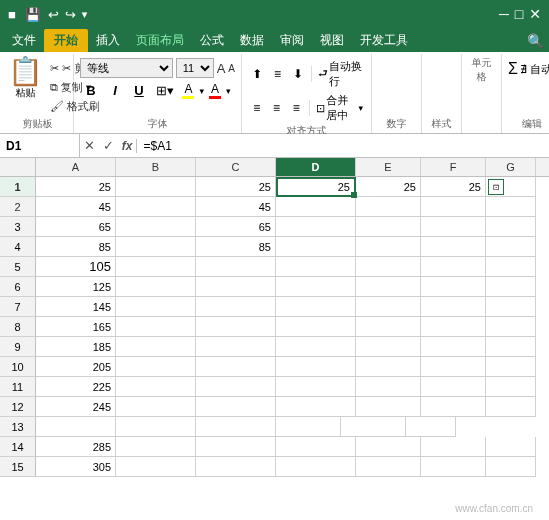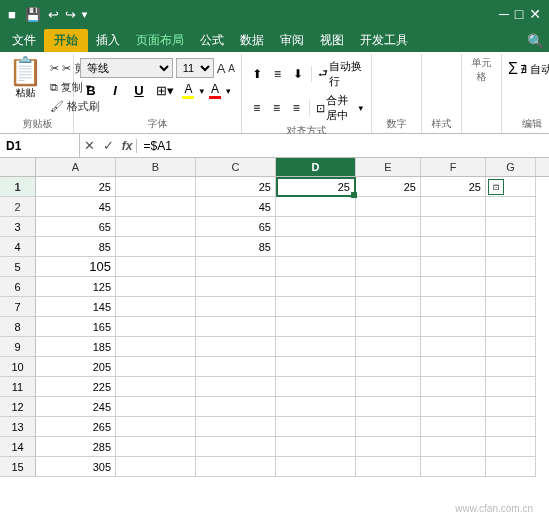--- a/index.html
+++ b/index.html
@@ -327,21 +327,20 @@
       <div style="width:80px; height:20px; border-right:1px solid #d0d0d0; border-bottom:1px solid #d0d0d0; display:flex; align-items:center; justify-content:flex-end; padding:0 4px; font-size:11px;">245</div>
       <div style="width:80px; height:20px; border-right:1px solid #d0d0d0; border-bottom:1px solid #d0d0d0;"></div>
       <div style="width:80px; height:20px; border-right:1px solid #d0d0d0; border-bottom:1px solid #d0d0d0;"></div>
       <div style="width:80px; height:20px; border-right:1px solid #d0d0d0; border-bottom:1px solid #d0d0d0;"></div>
       <div style="width:65px; height:20px; border-right:1px solid #d0d0d0; border-bottom:1px solid #d0d0d0;"></div>
       <div style="width:65px; height:20px; border-right:1px solid #d0d0d0; border-bottom:1px solid #d0d0d0;"></div>
       <div style="width:50px; height:20px; border-right:1px solid #d0d0d0; border-bottom:1px solid #d0d0d0;"></div>
     </div>
     <div style="display:flex;">
       <div style="width:36px; min-width:36px; height:20px; background:#f2f2f2; border-right:1px solid #c0c0c0; border-bottom:1px solid #d0d0d0; display:flex; align-items:center; justify-content:center; font-size:11px;">13</div>
-      <div style="width:80px; height:20px; border-right:1px solid #d0d0d0; border-bottom:1px solid #d0d0d0; display:flex; align-items:center; justify-content:flex-end; padding:0 4px; font-size:11px;">265</div>
       <div style="width:80px; height:20px; border-right:1px solid #d0d0d0; border-bottom:1px solid #d0d0d0;"></div>
       <div style="width:80px; height:20px; border-right:1px solid #d0d0d0; border-bottom:1px solid #d0d0d0;"></div>
       <div style="width:80px; height:20px; border-right:1px solid #d0d0d0; border-bottom:1px solid #d0d0d0;"></div>
       <div style="width:65px; height:20px; border-right:1px solid #d0d0d0; border-bottom:1px solid #d0d0d0;"></div>
       <div style="width:65px; height:20px; border-right:1px solid #d0d0d0; border-bottom:1px solid #d0d0d0;"></div>
       <div style="width:50px; height:20px; border-right:1px solid #d0d0d0; border-bottom:1px solid #d0d0d0;"></div>
     </div>
     <div style="display:flex;">
       <div style="width:36px; min-width:36px; height:20px; background:#f2f2f2; border-right:1px solid #c0c0c0; border-bottom:1px solid #d0d0d0; display:flex; align-items:center; justify-content:center; font-size:11px;">14</div>
       <div style="width:80px; height:20px; border-right:1px solid #d0d0d0; border-bottom:1px solid #d0d0d0; display:flex; align-items:center; justify-content:flex-end; padding:0 4px; font-size:11px;">285</div>

